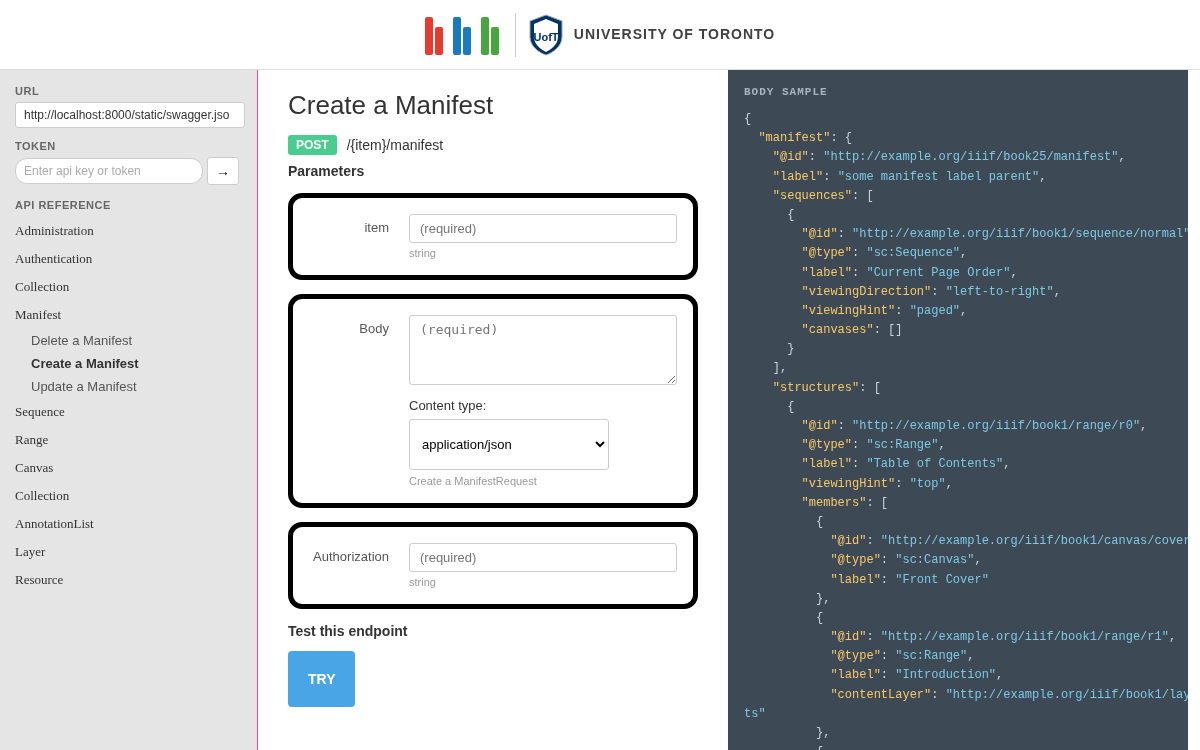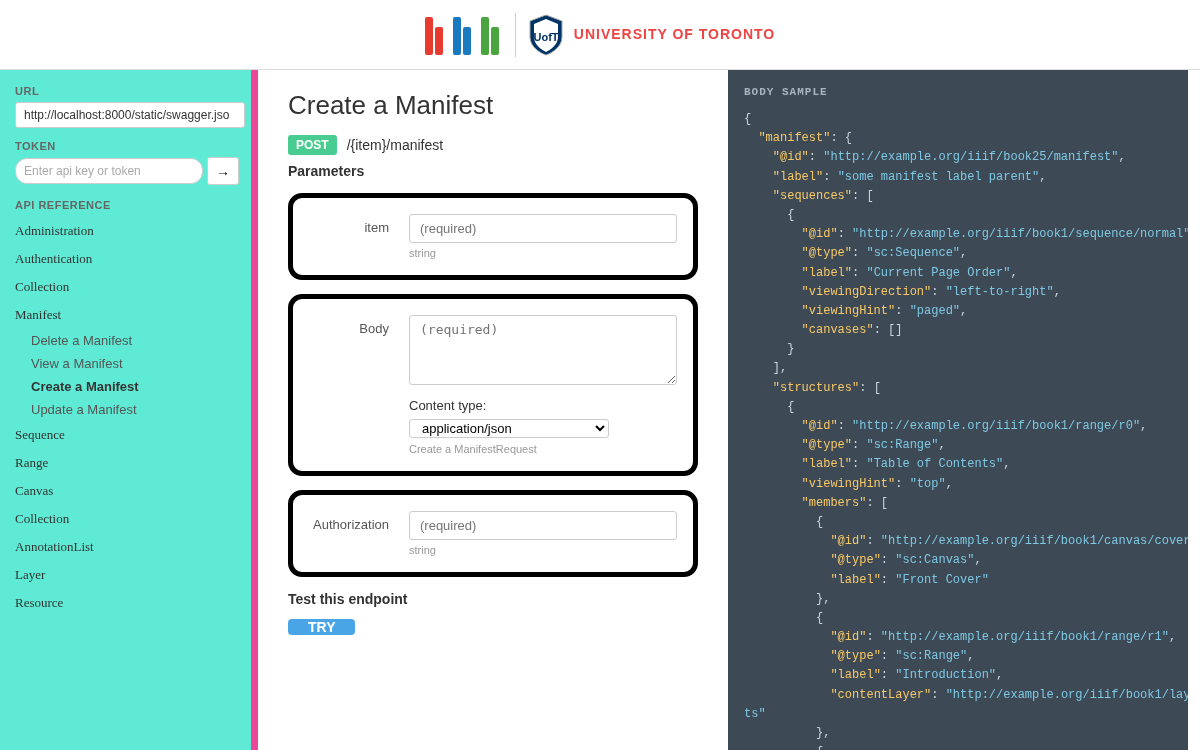--- a/index.html
+++ b/index.html
@@ -35,39 +35,39 @@
       align-items: center;
       gap: 10px;
       border-left: 1px solid #ccc;
       padding-left: 12px;
       margin-left: 4px;
       justify-content: flex-end;
     }
     .utl-text {
       font-size: 14px;
       font-weight: bold;
-      color: #ef4444;
+      color: #404040;
       line-height: 1.3;
       letter-spacing: 1px;
     }
 
     
     .layout {
       display: flex;
       height: calc(750px - 70px);
     }
 
     
     .sidebar {
       width: 258px;
       min-width: 258px;
-      border-right: 7px solid #ec4899;
+      border-right: 1px solid #ec4899;
       overflow-y: auto;
       padding: 15px 0 15px 15px;
-      background: #5eead4;
+      background: #e5e5e5;
     }
     .sidebar-section-label {
       font-size: 11px;
       font-weight: bold;
       color: #666;
       text-transform: uppercase;
       margin-bottom: 5px;
       letter-spacing: 0.5px;
     }
     .sidebar-input-group {
@@ -216,21 +216,21 @@
       font-size: 13px;
       resize: vertical;
     }
     .content-type-label {
       font-size: 13px;
       color: #333;
       margin-bottom: 6px;
       font-weight: 500;
     }
     .content-type-select {
-      padding: 0 8px;
+      padding: 16px 8px;
       border: 1px solid #ccc;
       border-radius: 3px;
       font-size: 13px;
       background: #fff;
       width: 200px;
     }
     .content-type-hint {
       font-size: 11px;
       color: #999;
       margin-top: 5px;
@@ -239,21 +239,21 @@
       font-size: 14px;
       font-weight: bold;
       color: #333;
       margin-bottom: 12px;
       margin-top: 8px;
     }
     .try-btn {
       background: #49a5e6;
       color: #fff;
       border: none;
-      padding: 0 20px;
+      padding: 20px 20px;
       border-radius: 4px;
       font-size: 14px;
       font-weight: bold;
       cursor: pointer;
     }
 
     
     .right-panel {
       width: 460px;
       min-width: 460px;
@@ -328,21 +328,20 @@
       <input class="sidebar-token-input" type="text" placeholder="Enter api key or token" style="">
       <button class="sidebar-arrow-btn">→</button>
     </div>
     <div class="api-ref-label">API REFERENCE</div>
 
     <div class="nav-item">Administration</div>
     <div class="nav-item">Authentication</div>
     <div class="nav-item">Collection</div>
     <div class="nav-item">Manifest</div>
     <div class="nav-sub-item">Delete a Manifest</div>
-    <div class="nav-sub-item">View a Manifest</div>
     <div class="nav-sub-item active">Create a Manifest</div>
     <div class="nav-sub-item">Update a Manifest</div>
     <div class="nav-item">Sequence</div>
     <div class="nav-item">Range</div>
     <div class="nav-item">Canvas</div>
     <div class="nav-item">Collection</div>
     <div class="nav-item">AnnotationList</div>
     <div class="nav-item">Layer</div>
     <div class="nav-item">Resource</div>
   </div>

